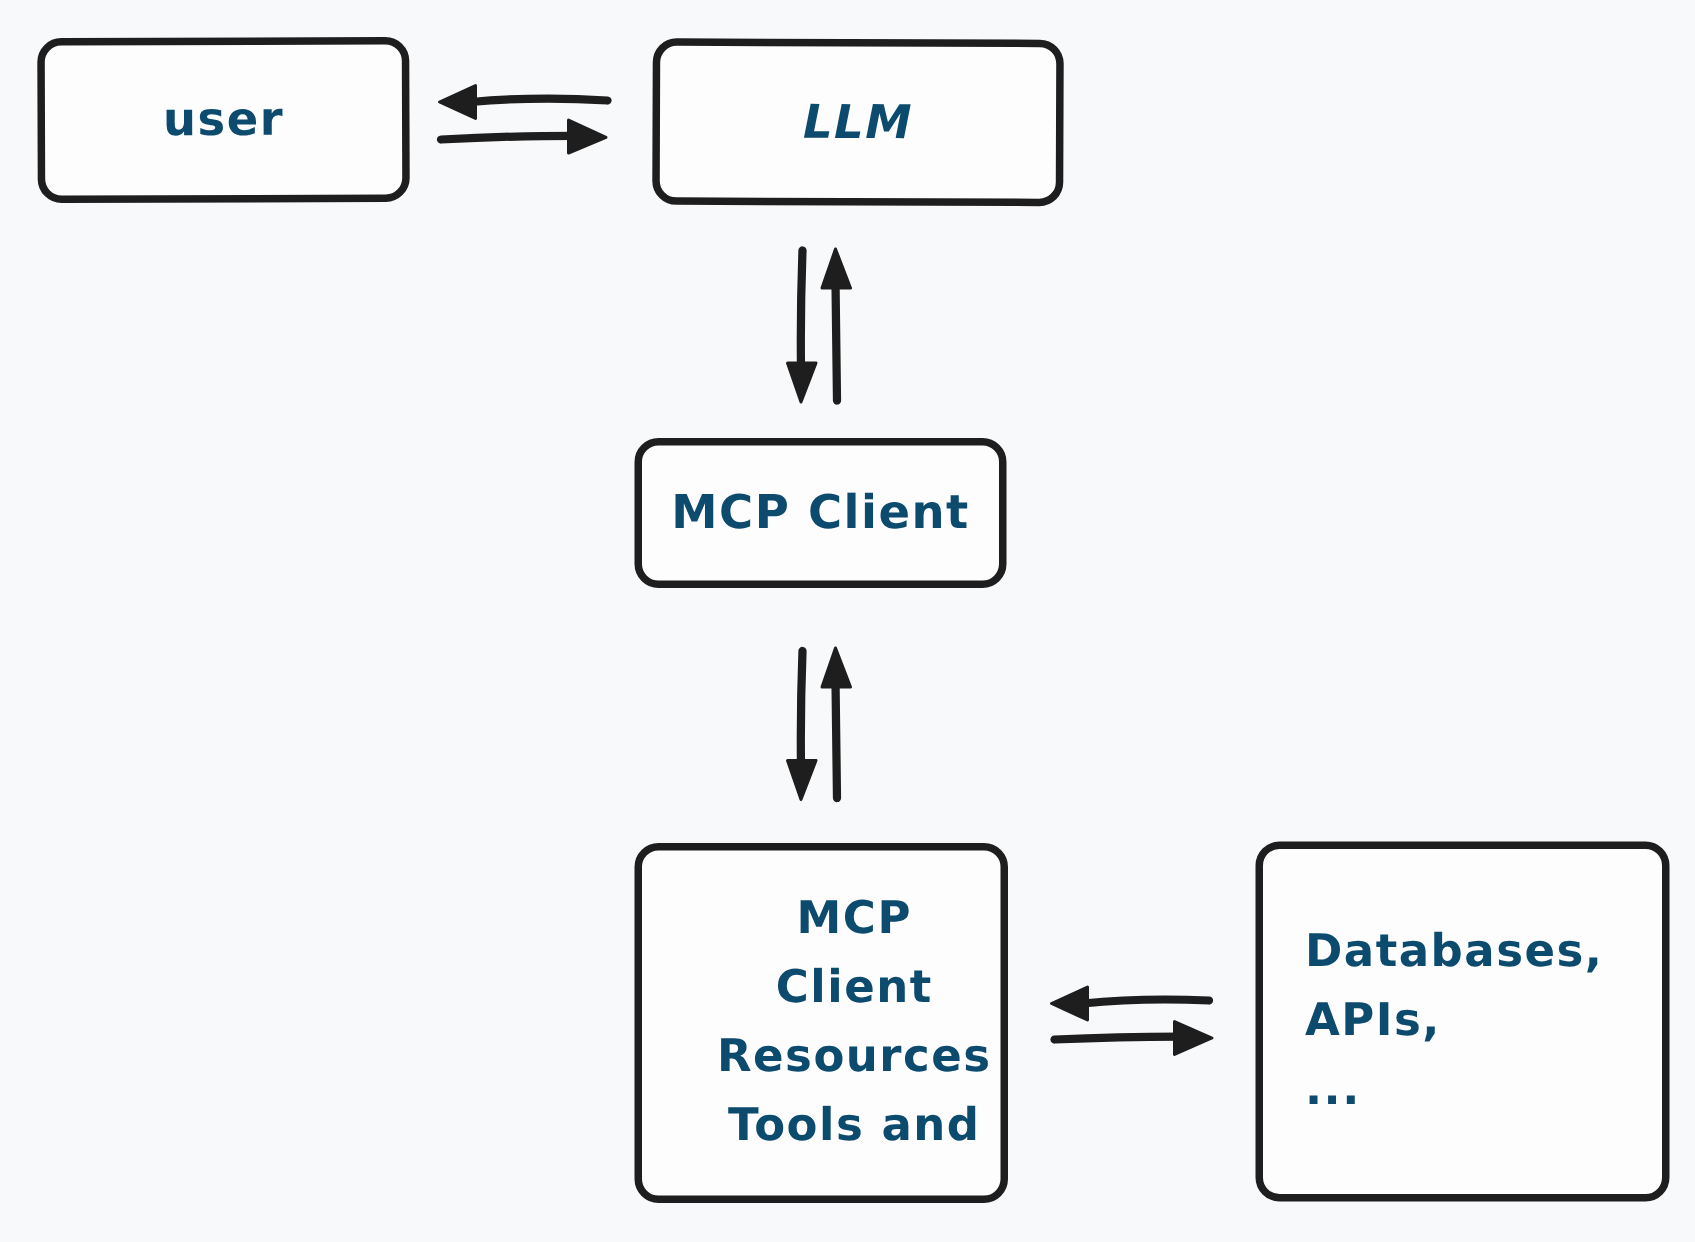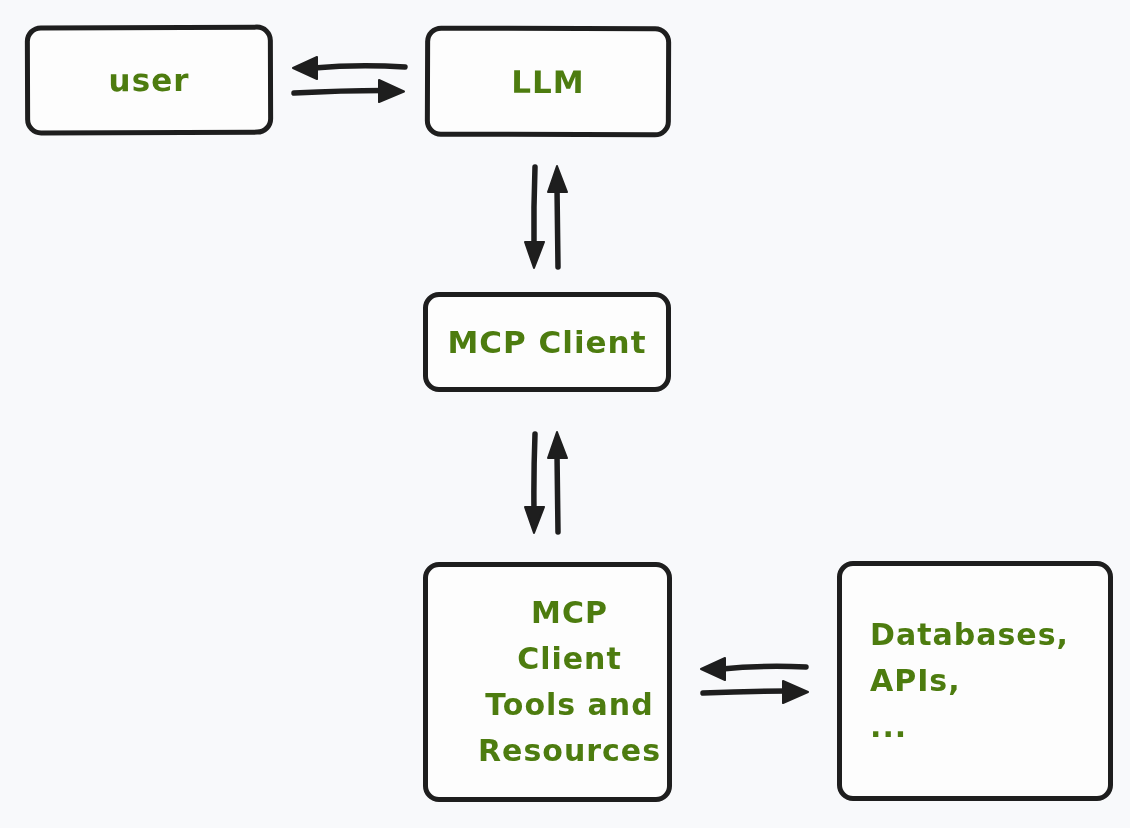--- a/index.html
+++ b/index.html
@@ -18,30 +18,30 @@
   }
   .node {
     position: absolute;
     box-sizing: border-box;
     background: #fdfdfd;
     border: 5px solid #1e1e1e;
     border-radius: 16px;
     display: flex;
     align-items: center;
     justify-content: center;
-    color: #4d7c0f;
+    color: #0c4a6e;
   }
   .node .label {
     font-size: 31px;
     font-weight: 700;
     letter-spacing: 1px;
     white-space: nowrap;
   }
   .node-user    { left: 25px;  top: 25px;  width: 248px; height: 110px; transform: rotate(-0.2deg); }
-  .node-llm     { left: 425px; top: 26px;  width: 246px; height: 111px; transform: rotate(0.2deg); }
+  .node-llm     { left: 435px; top: 26px;  width: 274px; height: 111px; transform: rotate(0.2deg); font-style: italic; }
   .node-client  { left: 423px; top: 292px; width: 248px; height: 100px; }
   .node-server  { left: 423px; top: 562px; width: 249px; height: 240px; }
   .node-external{ left: 837px; top: 561px; width: 276px; height: 240px; }
   .multiline {
     display: flex;
     flex-direction: column;
     justify-content: center;
   }
   .multiline .line {
     font-size: 30px;
@@ -84,22 +84,22 @@
   </div>
 
   <div class="node node-client">
     <span class="label">MCP Client</span>
   </div>
 
   <div class="node node-server multiline">
     <div class="lines">
       <div class="line">MCP</div>
       <div class="line">Client</div>
+      <div class="line">Resources</div>
       <div class="line">Tools and</div>
-      <div class="line">Resources</div>
     </div>
   </div>
 
   <div class="node node-external">
     <div class="lines multiline">
       <div class="line">Databases,</div>
       <div class="line">APIs,</div>
       <div class="line">...</div>
     </div>
   </div>

